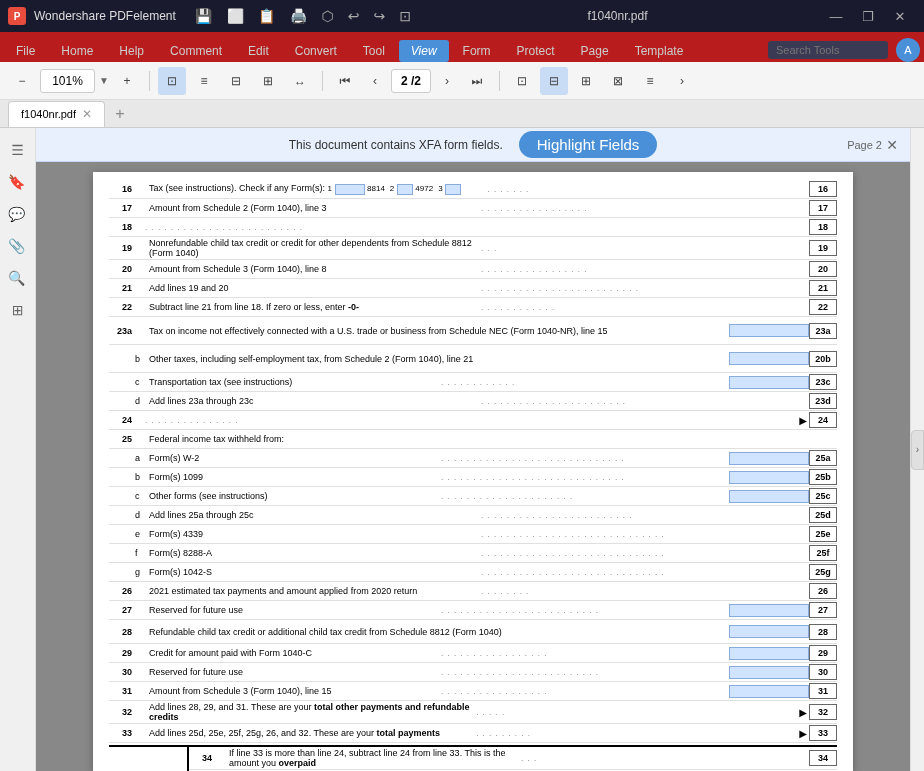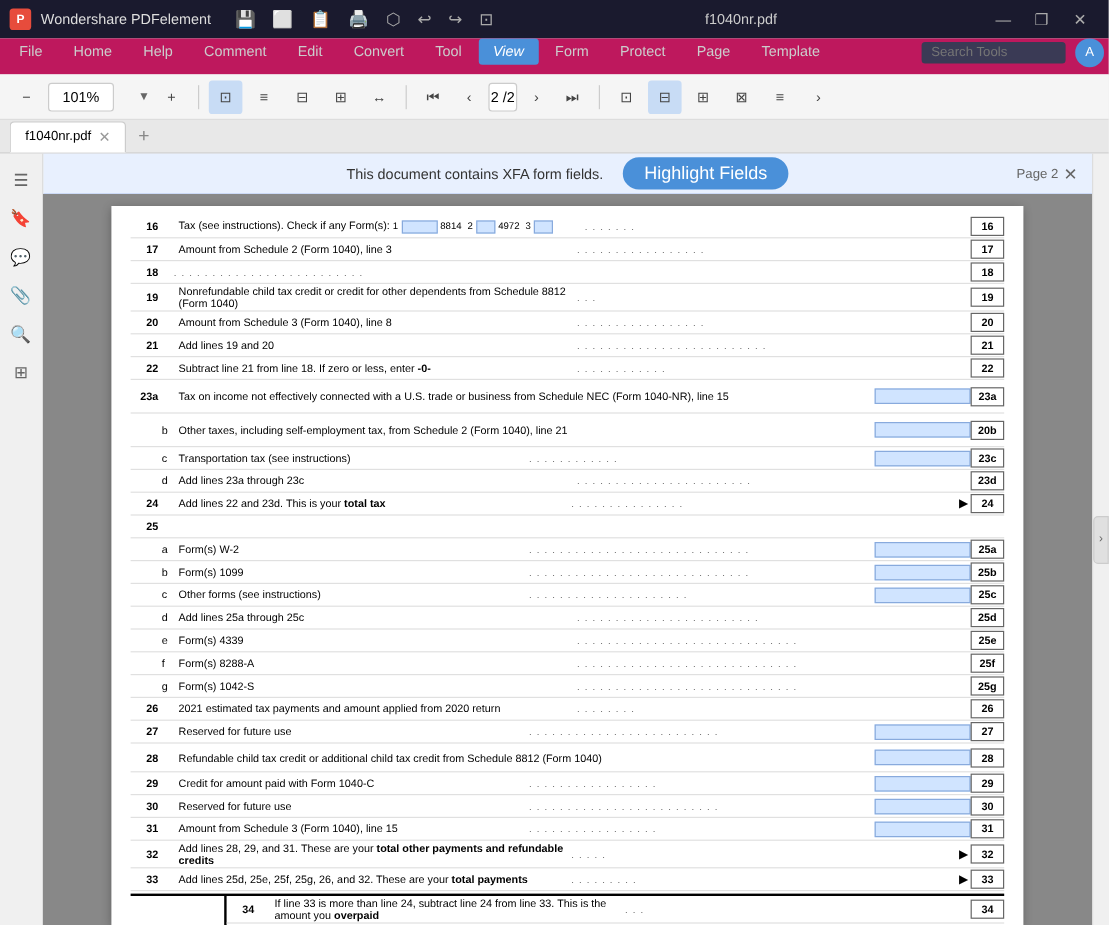--- a/index.html
+++ b/index.html
@@ -19,25 +19,25 @@
     #title-bar .app-icon { width: 18px; height: 18px; background: #e74c3c; border-radius: 3px; display: flex; align-items: center; justify-content: center; color: white; font-size: 10px; font-weight: bold; flex-shrink: 0; }
     #title-bar .app-name { color: #ddd; font-size: 12px; margin-right: 8px; }
     #title-bar .title-icons { display: flex; gap: 6px; align-items: center; }
     #title-bar .title-icon { color: #aaa; font-size: 14px; cursor: pointer; padding: 2px 4px; }
     #title-bar .filename { flex: 1; text-align: center; color: #ccc; font-size: 12px; }
     #title-bar .win-controls { display: flex; gap: 0; margin-left: auto; }
     #title-bar .win-btn { width: 32px; height: 32px; display: flex; align-items: center; justify-content: center; cursor: pointer; color: #aaa; font-size: 13px; }
 
     
     #menu-bar {
-      background: #be185d;
+      background: #b91c1c;
       color: #ccc;
       height: 30px;
       display: flex;
-      align-items: flex-start;
+      align-items: flex-end;
       padding: 0 4px;
       gap: 2px;
     }
     #menu-bar .menu-item {
       padding: 4px 12px;
       cursor: pointer;
       border-radius: 3px;
       font-size: 12px;
       color: #ccc;
     }
@@ -65,24 +65,24 @@
       cursor: pointer;
       border-radius: 3px;
       padding: 0 6px;
       font-size: 12px;
       color: #444;
       border: none;
       background: transparent;
     }
     .tb-btn.active { background: #c8dcf5; }
     .tb-sep { width: 1px; height: 20px; background: #ccc; margin: 0 4px; }
-    .zoom-box { display: flex; align-items: center; gap: 20px; }
+    .zoom-box { display: flex; align-items: center; gap: 4px; }
     .zoom-input { width: 55px; height: 24px; border: 1px solid #ccc; border-radius: 3px; text-align: center; font-size: 12px; background: white; }
     .page-nav { display: flex; align-items: center; gap: 2px; }
-    .page-input { width: 24px; height: 24px; border: 1px solid #ccc; border-radius: 3px; text-align: center; font-size: 12px; }
+    .page-input { width: 40px; height: 24px; border: 1px solid #ccc; border-radius: 3px; text-align: center; font-size: 12px; font-weight: bold; }
 
     
     #tab-bar {
       background: #e8e8e8;
       border-bottom: 1px solid #ccc;
       height: 28px;
       display: flex;
       align-items: center;
       padding: 0 8px;
       gap: 4px;
@@ -478,29 +478,29 @@
         <span class="line-num"></span>
         <span class="line-sub">d</span>
         <span class="line-desc">Add lines 23a through 23c</span>
         <span class="dots">. . . . . . . . . . . . . . . . . . . . . . .</span>
         <span class="line-num-end">23d</span>
       </div>
 
       <div class="form-row">
         <span class="line-num">24</span>
         <span class="line-sub"></span>
-        <span class="line-desc">Add lines 22 and 23d. This is your <b>total tax</b></span>
         <span class="dots">. . . . . . . . . . . . . . .</span>
         <span style="font-size:10px;margin-right:2px;">▶</span>
         <span class="line-num-end">24</span>
       </div>
 
       <div class="form-row">
         <span class="line-num">25</span>
         <span class="line-sub"></span>
+        <span class="line-desc">Federal income tax withheld from:</span>
         <span class="line-num-end" style="border:none;"></span>
       </div>
 
       <div class="form-row">
         <span class="line-num"></span>
         <span class="line-sub">a</span>
         <span class="line-desc">Form(s) W-2</span>
         <span class="dots">. . . . . . . . . . . . . . . . . . . . . . . . . . . . .</span>
         <span style="display:inline-block;width:80px;background:#d0e4ff;border:1px solid #88aadd;height:13px;vertical-align:middle;flex-shrink:0;"></span>
         <span class="line-num-end">25a</span>

